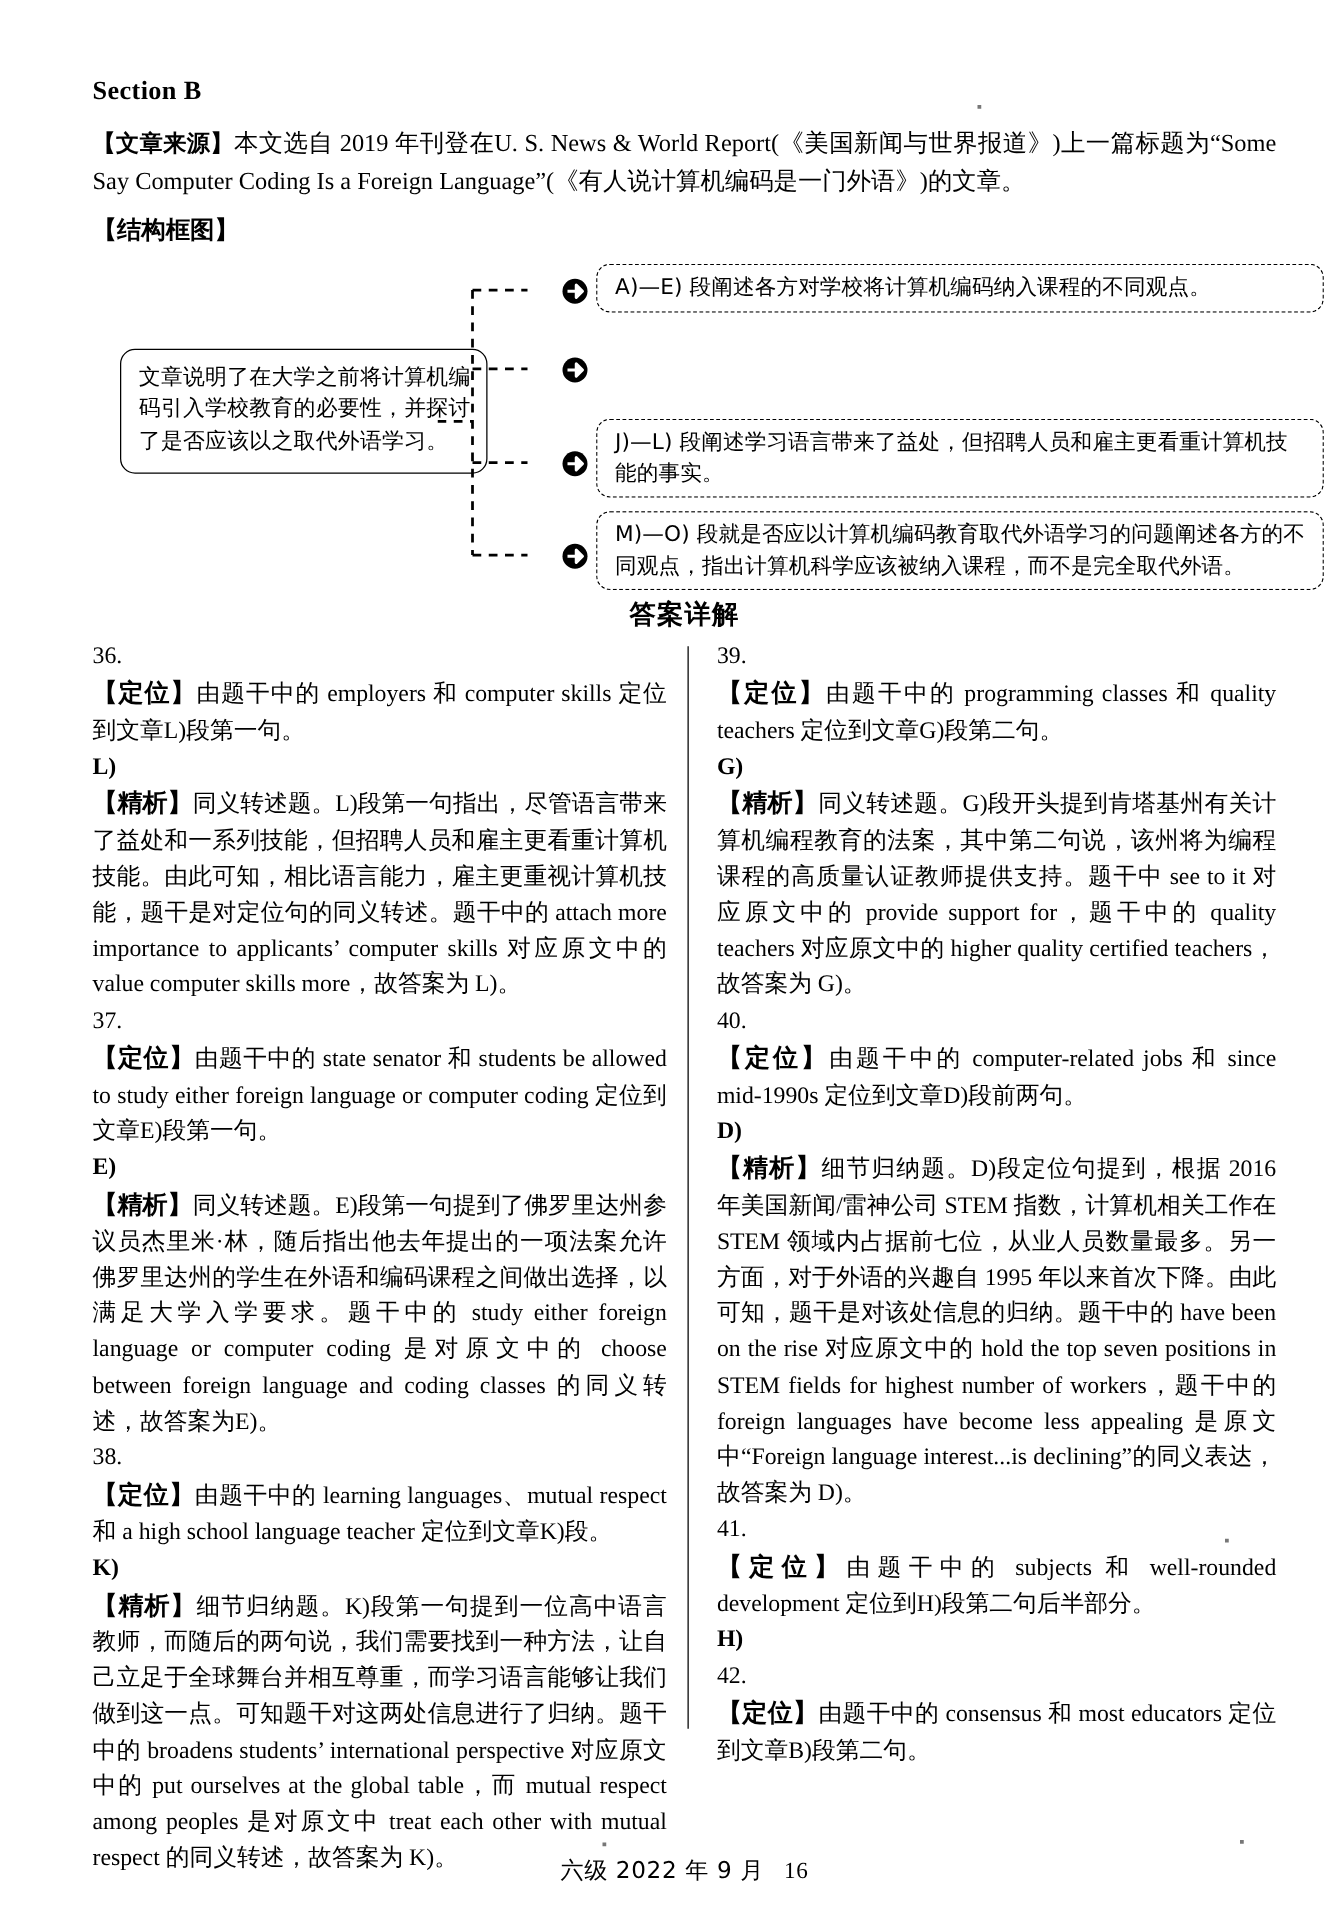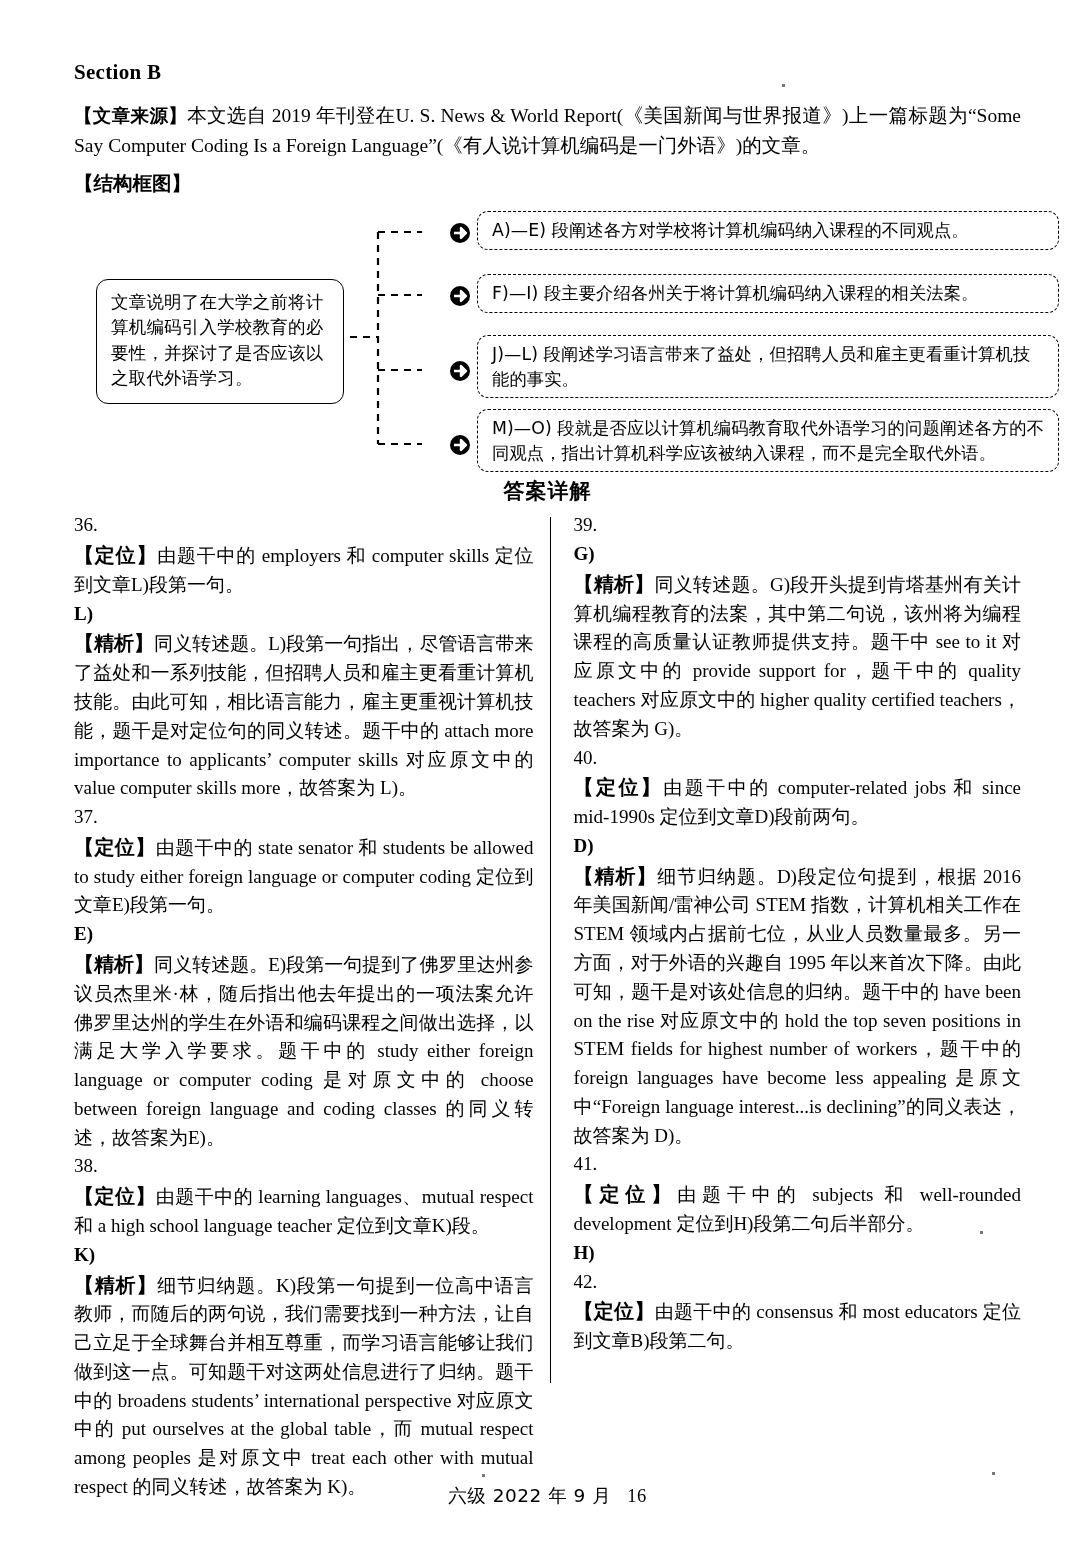--- a/index.html
+++ b/index.html
@@ -57,21 +57,21 @@
   
   .diagram {
     position: relative;
     height: 272px;
     margin: 0 0 4px 0;
   }
   .sum-box {
     position: absolute;
     left: 22px;
     top: 78px;
-    width: 248px;
+    width: 294px;
     box-sizing: border-box;
     border: 1.6px solid #000;
     border-radius: 12px;
     padding: 10px 12px 12px 14px;
     font-size: 17.5px;
     line-height: 1.44;
     font-family: "DejaVu Sans", "Liberation Sans", sans-serif;
     letter-spacing: 0.2px;
   }
   .connector {
@@ -236,23 +236,20 @@
     <span class="arrow-icon ai-4">
       <svg viewBox="0 0 22 22" xmlns="http://www.w3.org/2000/svg">
         <circle cx="11" cy="11" r="10" fill="#000"></circle>
         <path d="M5 11 L12 11 M12 6 L17 11 L12 16 Z" fill="#fff" stroke="#fff" stroke-width="2.4" stroke-linejoin="round"></path>
       </svg>
     </span>
 
     <div class="rbox rbox-1">
       <span>A)—E) 段阐述各方对学校将计算机编码纳入课程的不同观点。</span>
     </div>
-    <div class="rbox rbox-2">
-      <span>F)—I) 段主要介绍各州关于将计算机编码纳入课程的相关法案。</span>
-    </div>
     <div class="rbox rbox-3">
       <span>J)—L) 段阐述学习语言带来了益处，但招聘人员和雇主更看重计算机技能的事实。</span>
     </div>
     <div class="rbox rbox-4">
       <span>M)—O) 段就是否应以计算机编码教育取代外语学习的问题阐述各方的不同观点，指出计算机科学应该被纳入课程，而不是完全取代外语。</span>
     </div>
   </div>
 
   <div class="ans-heading">答案详解</div>
 
@@ -290,20 +287,21 @@
         <div class="entry-num alpha">K)</div>
         <div class="entry-body"><span class="lbl">【精析】</span><span>细节归纳题。K)段第一句提到一位高中语言教师，而随后的两句说，我们需要找到一种方法，让自己立足于全球舞台并相互尊重，而学习语言能够让我们做到这一点。可知题干对这两处信息进行了归纳。题干中的 broadens students’ international perspective 对应原文中的 put ourselves at the global table，而 mutual respect among peoples 是对原文中 treat each other with mutual respect 的同义转述，故答案为 K)。</span></div>
       </div>
 
     </div>
 
     <div class="col col-right">
 
       <div class="entry">
         <div class="entry-num">39.</div>
+        <div class="entry-body"><span class="lbl">【定位】</span><span>由题干中的 programming classes 和 quality teachers 定位到文章G)段第二句。</span></div>
       </div>
 
       <div class="entry">
         <div class="entry-num alpha">G)</div>
         <div class="entry-body"><span class="lbl">【精析】</span><span>同义转述题。G)段开头提到肯塔基州有关计算机编程教育的法案，其中第二句说，该州将为编程课程的高质量认证教师提供支持。题干中 see to it 对应原文中的 provide support for，题干中的 quality teachers 对应原文中的 higher quality certified teachers，故答案为 G)。</span></div>
       </div>
 
       <div class="entry">
         <div class="entry-num">40.</div>
         <div class="entry-body"><span class="lbl">【定位】</span><span>由题干中的 computer-related jobs 和 since mid-1990s 定位到文章D)段前两句。</span></div>

